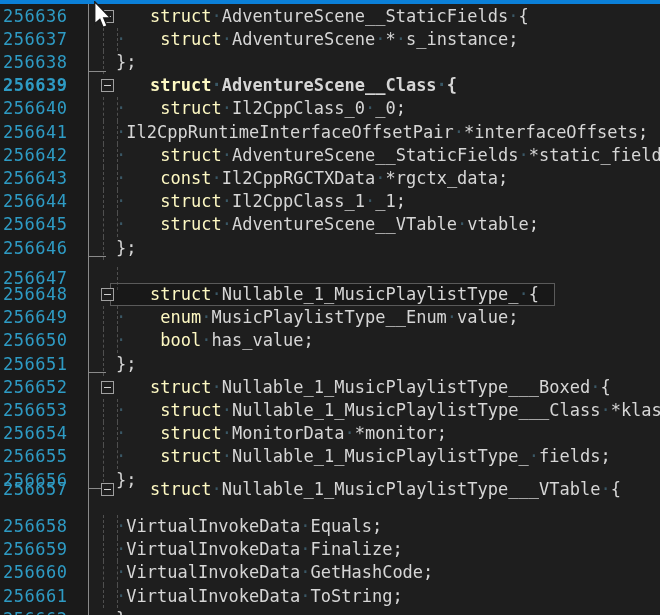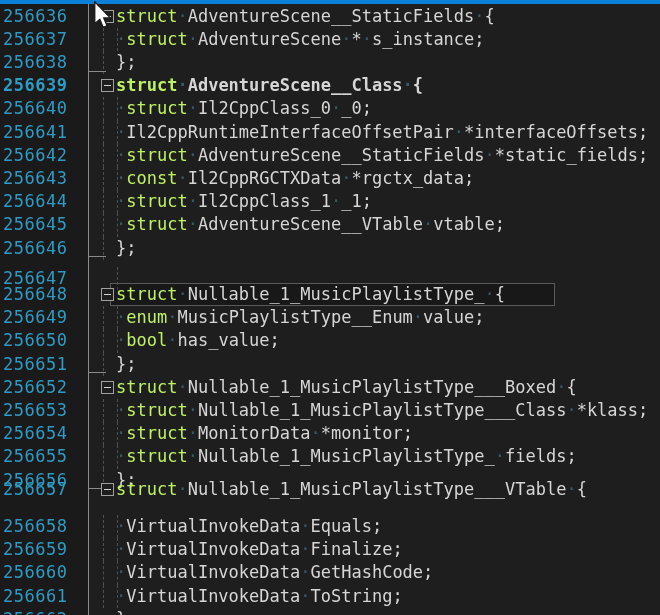--- a/index.html
+++ b/index.html
@@ -9,21 +9,21 @@
     font-family:"DejaVu Sans Mono","Liberation Mono",monospace;
     font-size:17px;line-height:23.2px;
     -webkit-font-smoothing:antialiased;
   }
   .accent-bar{position:absolute;left:0;top:0;width:660px;height:4px;}
   .gutter-bg{position:absolute;left:0;top:4px;width:88px;height:611px;background:#1A1A1A;}
   .fold-margin-line{position:absolute;left:88px;top:4px;width:1px;height:611px;background:#8A8A8A;}
   .row{position:absolute;left:0;width:555px;height:23.2px;}
   .lnum{position:absolute;left:3px;top:0;height:23.2px;color:#2E9BC4;letter-spacing:0.5px;}
   .code{position:absolute;left:116px;top:0;height:23.2px;white-space:pre;color:#D6D6D6;}
-  .code .k{color:#bef264;}
+  .code .k{color:#fef9c3;margin-left:34px;}
   .code .t{color:#D6D6D6;}
   .code .s{color:#3A5866;}
   .fold-box{
     position:absolute;left:101px;top:5px;width:13px;height:13px;box-sizing:border-box;
     background:#1E1E1E;border:1px solid #A0A0A0;
   }
   .fold-box .minus{position:absolute;left:2px;top:5px;width:7px;height:1px;background:#D0D0D0;}
   .fold-dash{position:absolute;left:103px;top:0;width:1px;height:23.2px;border-left:1px dashed #4F4F4F;}
   .indent-guide{position:absolute;left:117px;top:0;width:1px;height:23.2px;border-left:1px dashed #4F4F4F;}
   .fold-corner{position:absolute;left:88px;top:19.5px;width:18px;height:1px;background:#8A8A8A;}

